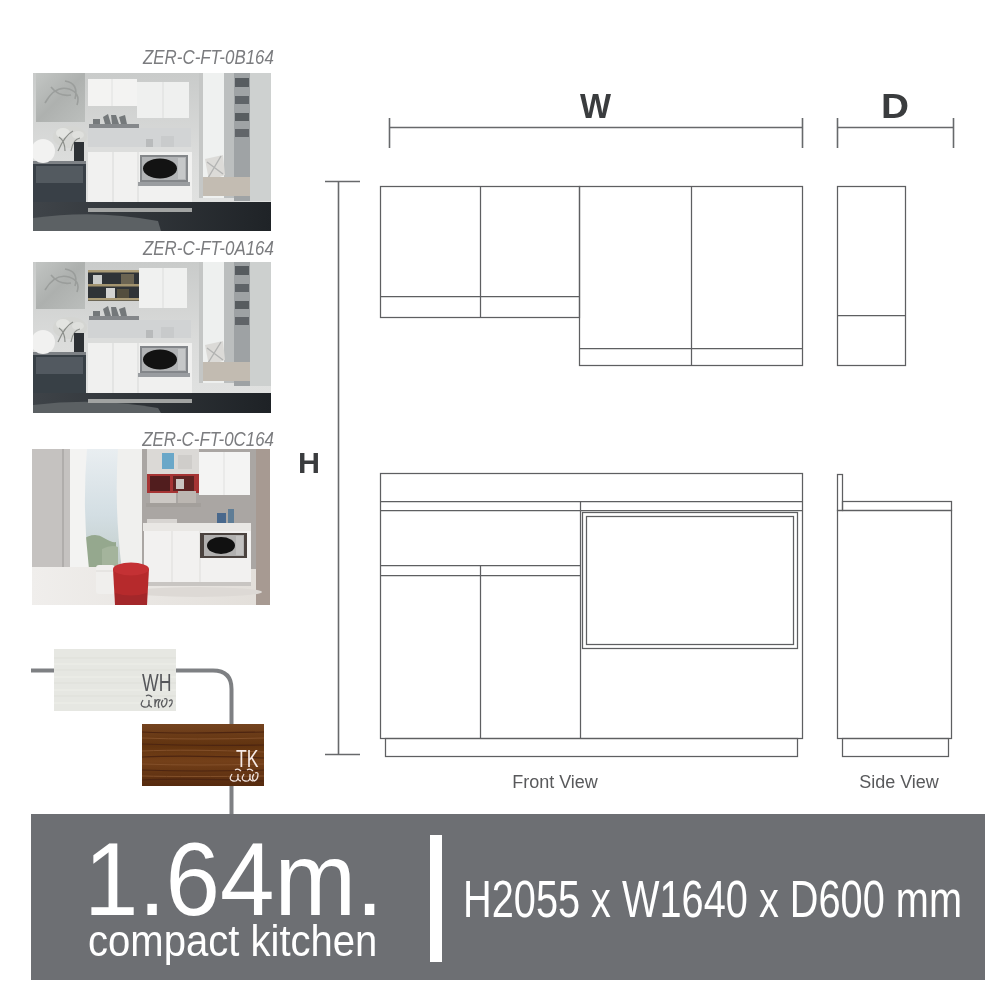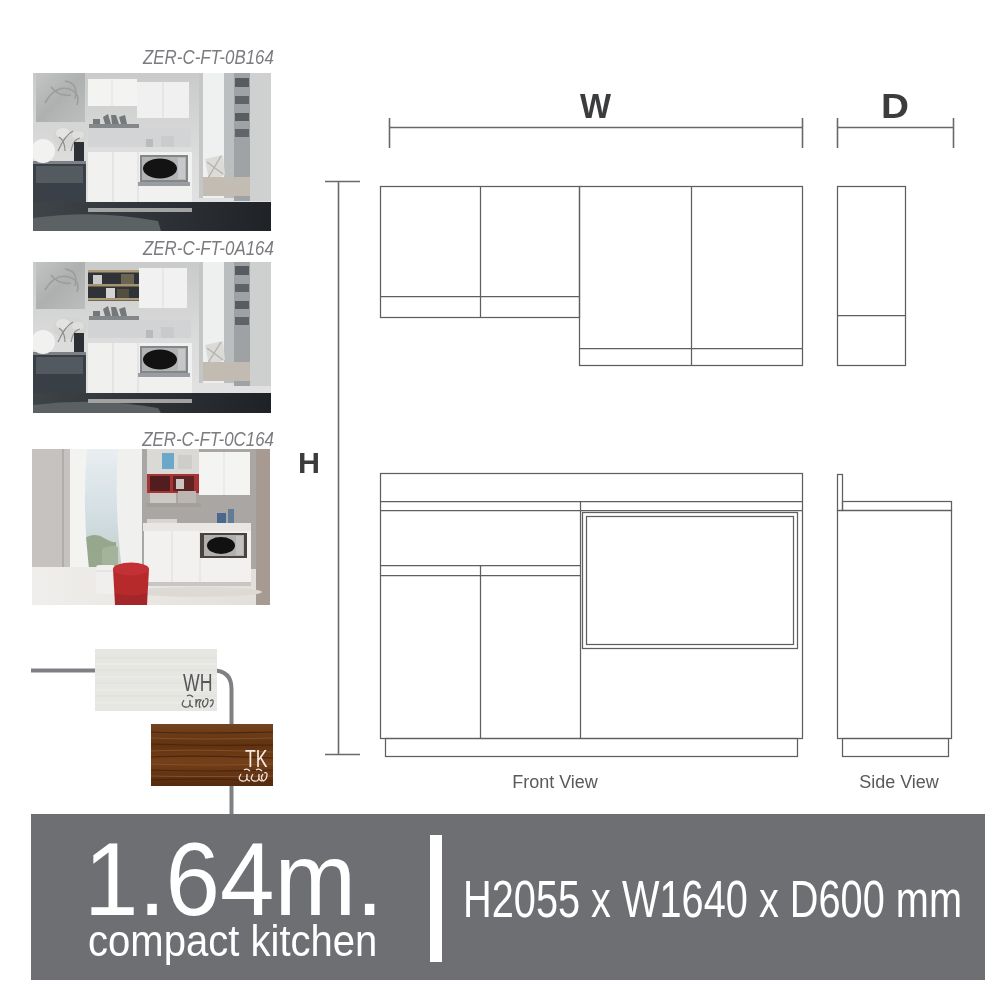--- a/index.html
+++ b/index.html
@@ -377,21 +377,21 @@
 
   <text x="555" y="788" font-size="18" fill="#58595b" text-anchor="middle">Front View</text>
 
   <text x="899" y="788" font-size="18" fill="#58595b" text-anchor="middle">Side View</text>
 </svg>
 
 <svg class="abs" style="left:0;top:0;" width="1000" height="1000" viewBox="0 0 1000 1000" fill="none">
   <path d="M31 670.5 H213 Q231.5 670.5 231.5 689 V814" stroke="#7e8083" stroke-width="4"></path>
 </svg>
 
-<div class="abs" style="left:54px;top:649px;width:122px;height:62px;margin-left:41px;">
+<div class="abs" style="left:54px;top:649px;width:122px;height:62px;">
 <svg width="122" height="62" viewBox="0 0 122 62">
   <defs>
     <linearGradient id="whg" x1="0" y1="0" x2="0" y2="1">
       <stop offset="0" stop-color="#ecede8"></stop>
           <stop offset="0.5" stop-color="#e4e5e0"></stop>
           <stop offset="1" stop-color="#e9eae5"></stop>
     </linearGradient>
   </defs>
   <rect x="0" y="0" width="122" height="62" fill="#e6e7e2"></rect>
   <g stroke="#dedfd9" stroke-width="1">
@@ -412,21 +412,21 @@
   <g stroke="#5a5b5e" stroke-width="1.3" fill="none">
     <path d="M89 51 q-4 6 1 7 q5 1 5 -4 l0 -3 q-1 7 3 7"></path>
     <path d="M92 47 q3 -2 6 1"></path>
     <path d="M101 50 l0 8 q0 -9 5 -7 q-3 3 -1 8"></path>
     <path d="M109 51 q-3 4 0 7 q4 -1 4 -7 q0 -2 -3 -1"></path>
     <path d="M115 52 q4 -3 3 2 q-1 3 -3 4"></path>
   </g>
 </svg>
 </div>
 
-<div class="abs" style="left:151px;top:724px;width:122px;height:62px;">
+<div class="abs" style="left:142px;top:724px;width:122px;height:62px;">
 <svg width="122" height="62" viewBox="0 0 122 62">
   <defs>
     <linearGradient id="tkg" x1="0" y1="0" x2="0" y2="1">
       <stop offset="0" stop-color="#74431f"></stop>
           <stop offset="0.35" stop-color="#61330f"></stop>
       <stop offset="0.6" stop-color="#744019"></stop>
           <stop offset="1" stop-color="#552a0e"></stop>
     </linearGradient>
   </defs>
   <rect x="0" y="0" width="122" height="62" fill="url(#tkg)"></rect>

